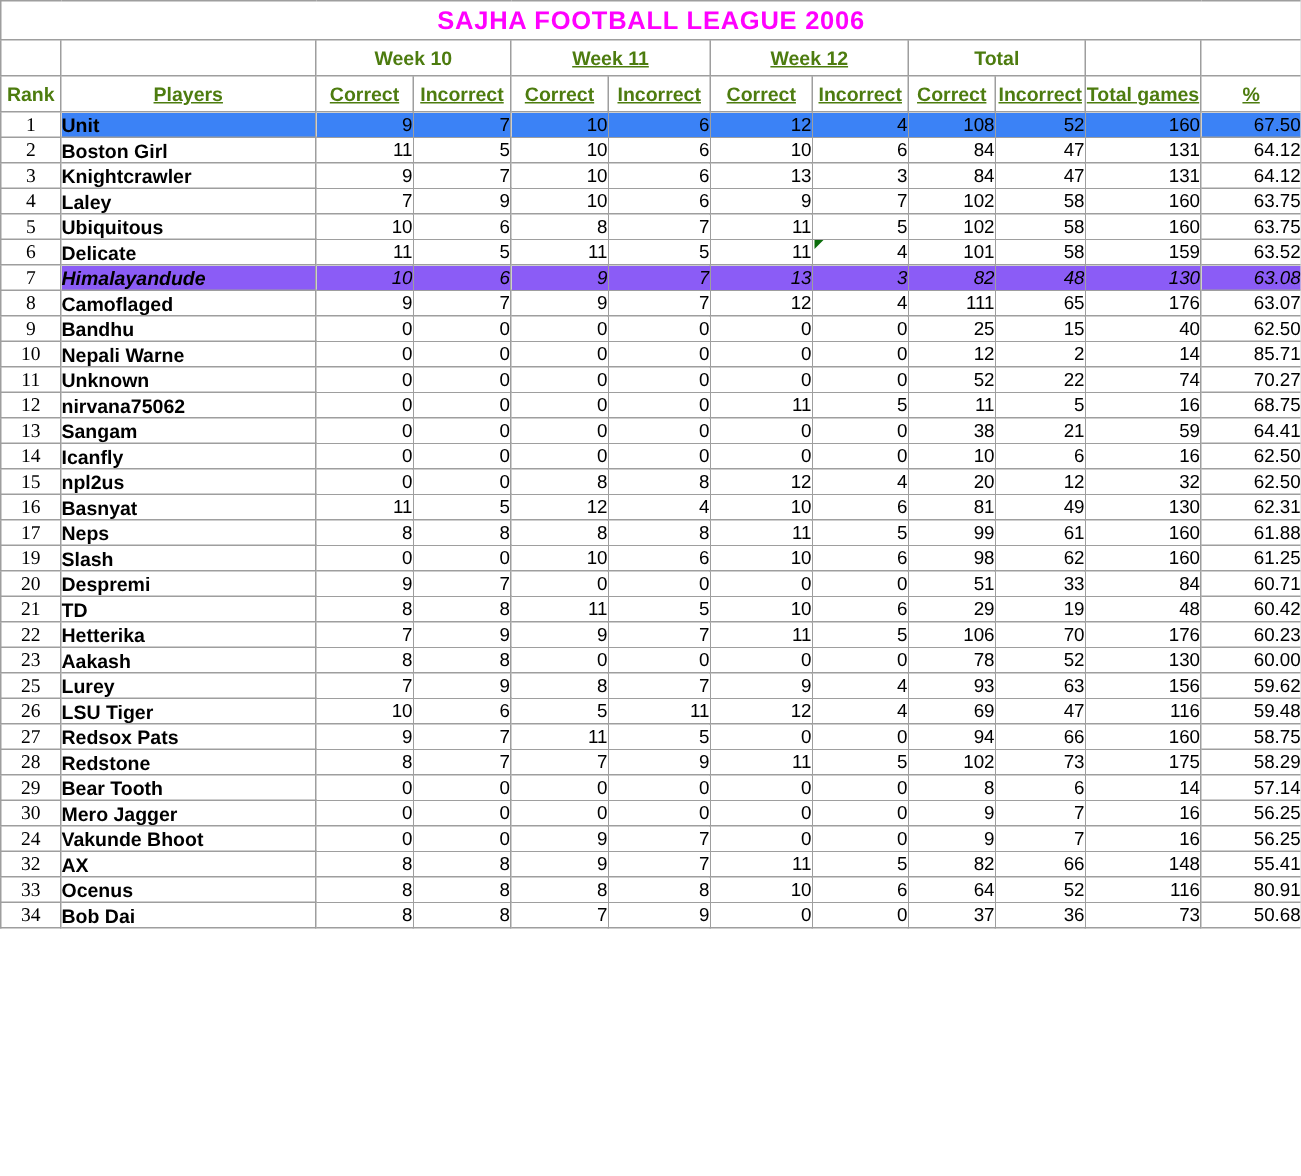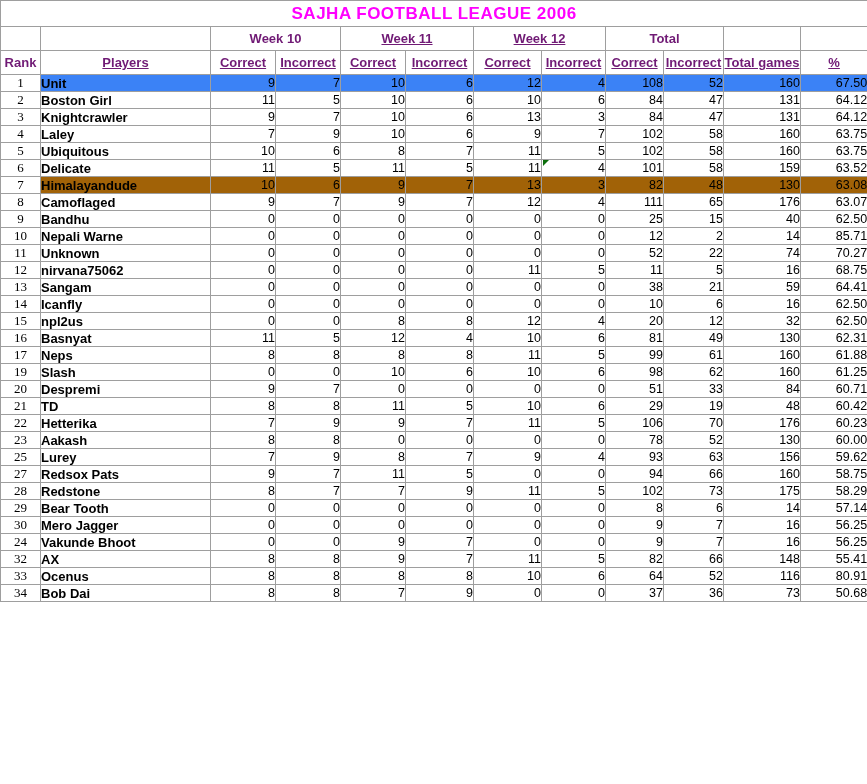--- a/index.html
+++ b/index.html
@@ -26,21 +26,21 @@
     color:#FF00FF;
     font-size:17px;
     font-weight:bold;
     text-align:center;
     letter-spacing:0.5px;
   }
   td.grp, td.colhead {
     text-align:center;
     font-weight:bold;
     font-size:13px;
-    color:#701a75;
+    color:#4d7c0f;
     margin-left:32px;
   }
   .u { text-decoration:underline; }
   td.rank {
     text-align:center;
     font-family:"Liberation Serif", serif;
     font-size:13px;
   }
   td.player {
     font-weight:bold;
@@ -54,21 +54,21 @@
     font-size:12.5px;
     position:relative;
   }
   td.pct {
     text-align:right;
     padding-right:4px;
     font-size:12.5px;
     margin-top:12px;
   }
   tr.hl-orange td.hl { background:#3b82f6; }
-  tr.hl-cyan td.hl { background:#a16207; }
+  tr.hl-cyan td.hl { background:#8b5cf6;font-style:italic; }
   .marker {
     position:absolute; top:0; left:1px;
     width:0; height:0;
     border-top:6px solid #0c6e0c;
     border-right:6px solid transparent;
     display:block;
   }
 </style>
 </head>
 <body>
@@ -434,20 +434,34 @@
           <td class="num hl">8</td>
           <td class="num hl">7</td>
           <td class="num hl">9</td>
           <td class="num hl">4</td>
           <td class="num hl">93</td>
           <td class="num hl">63</td>
           <td class="num hl">156</td>
           <td class="pct hl">59.62</td>
         </tr>
         <tr>
+          <td class="rank">26</td>
+          <td class="player hl">LSU Tiger</td>
+          <td class="num hl">10</td>
+          <td class="num hl">6</td>
+          <td class="num hl">5</td>
+          <td class="num hl">11</td>
+          <td class="num hl">12</td>
+          <td class="num hl">4</td>
+          <td class="num hl">69</td>
+          <td class="num hl">47</td>
+          <td class="num hl">116</td>
+          <td class="pct hl">59.48</td>
+        </tr>
+        <tr>
           <td class="rank">27</td>
           <td class="player hl">Redsox Pats</td>
           <td class="num hl">9</td>
           <td class="num hl">7</td>
           <td class="num hl">11</td>
           <td class="num hl">5</td>
           <td class="num hl">0</td>
           <td class="num hl">0</td>
           <td class="num hl">94</td>
           <td class="num hl">66</td>

